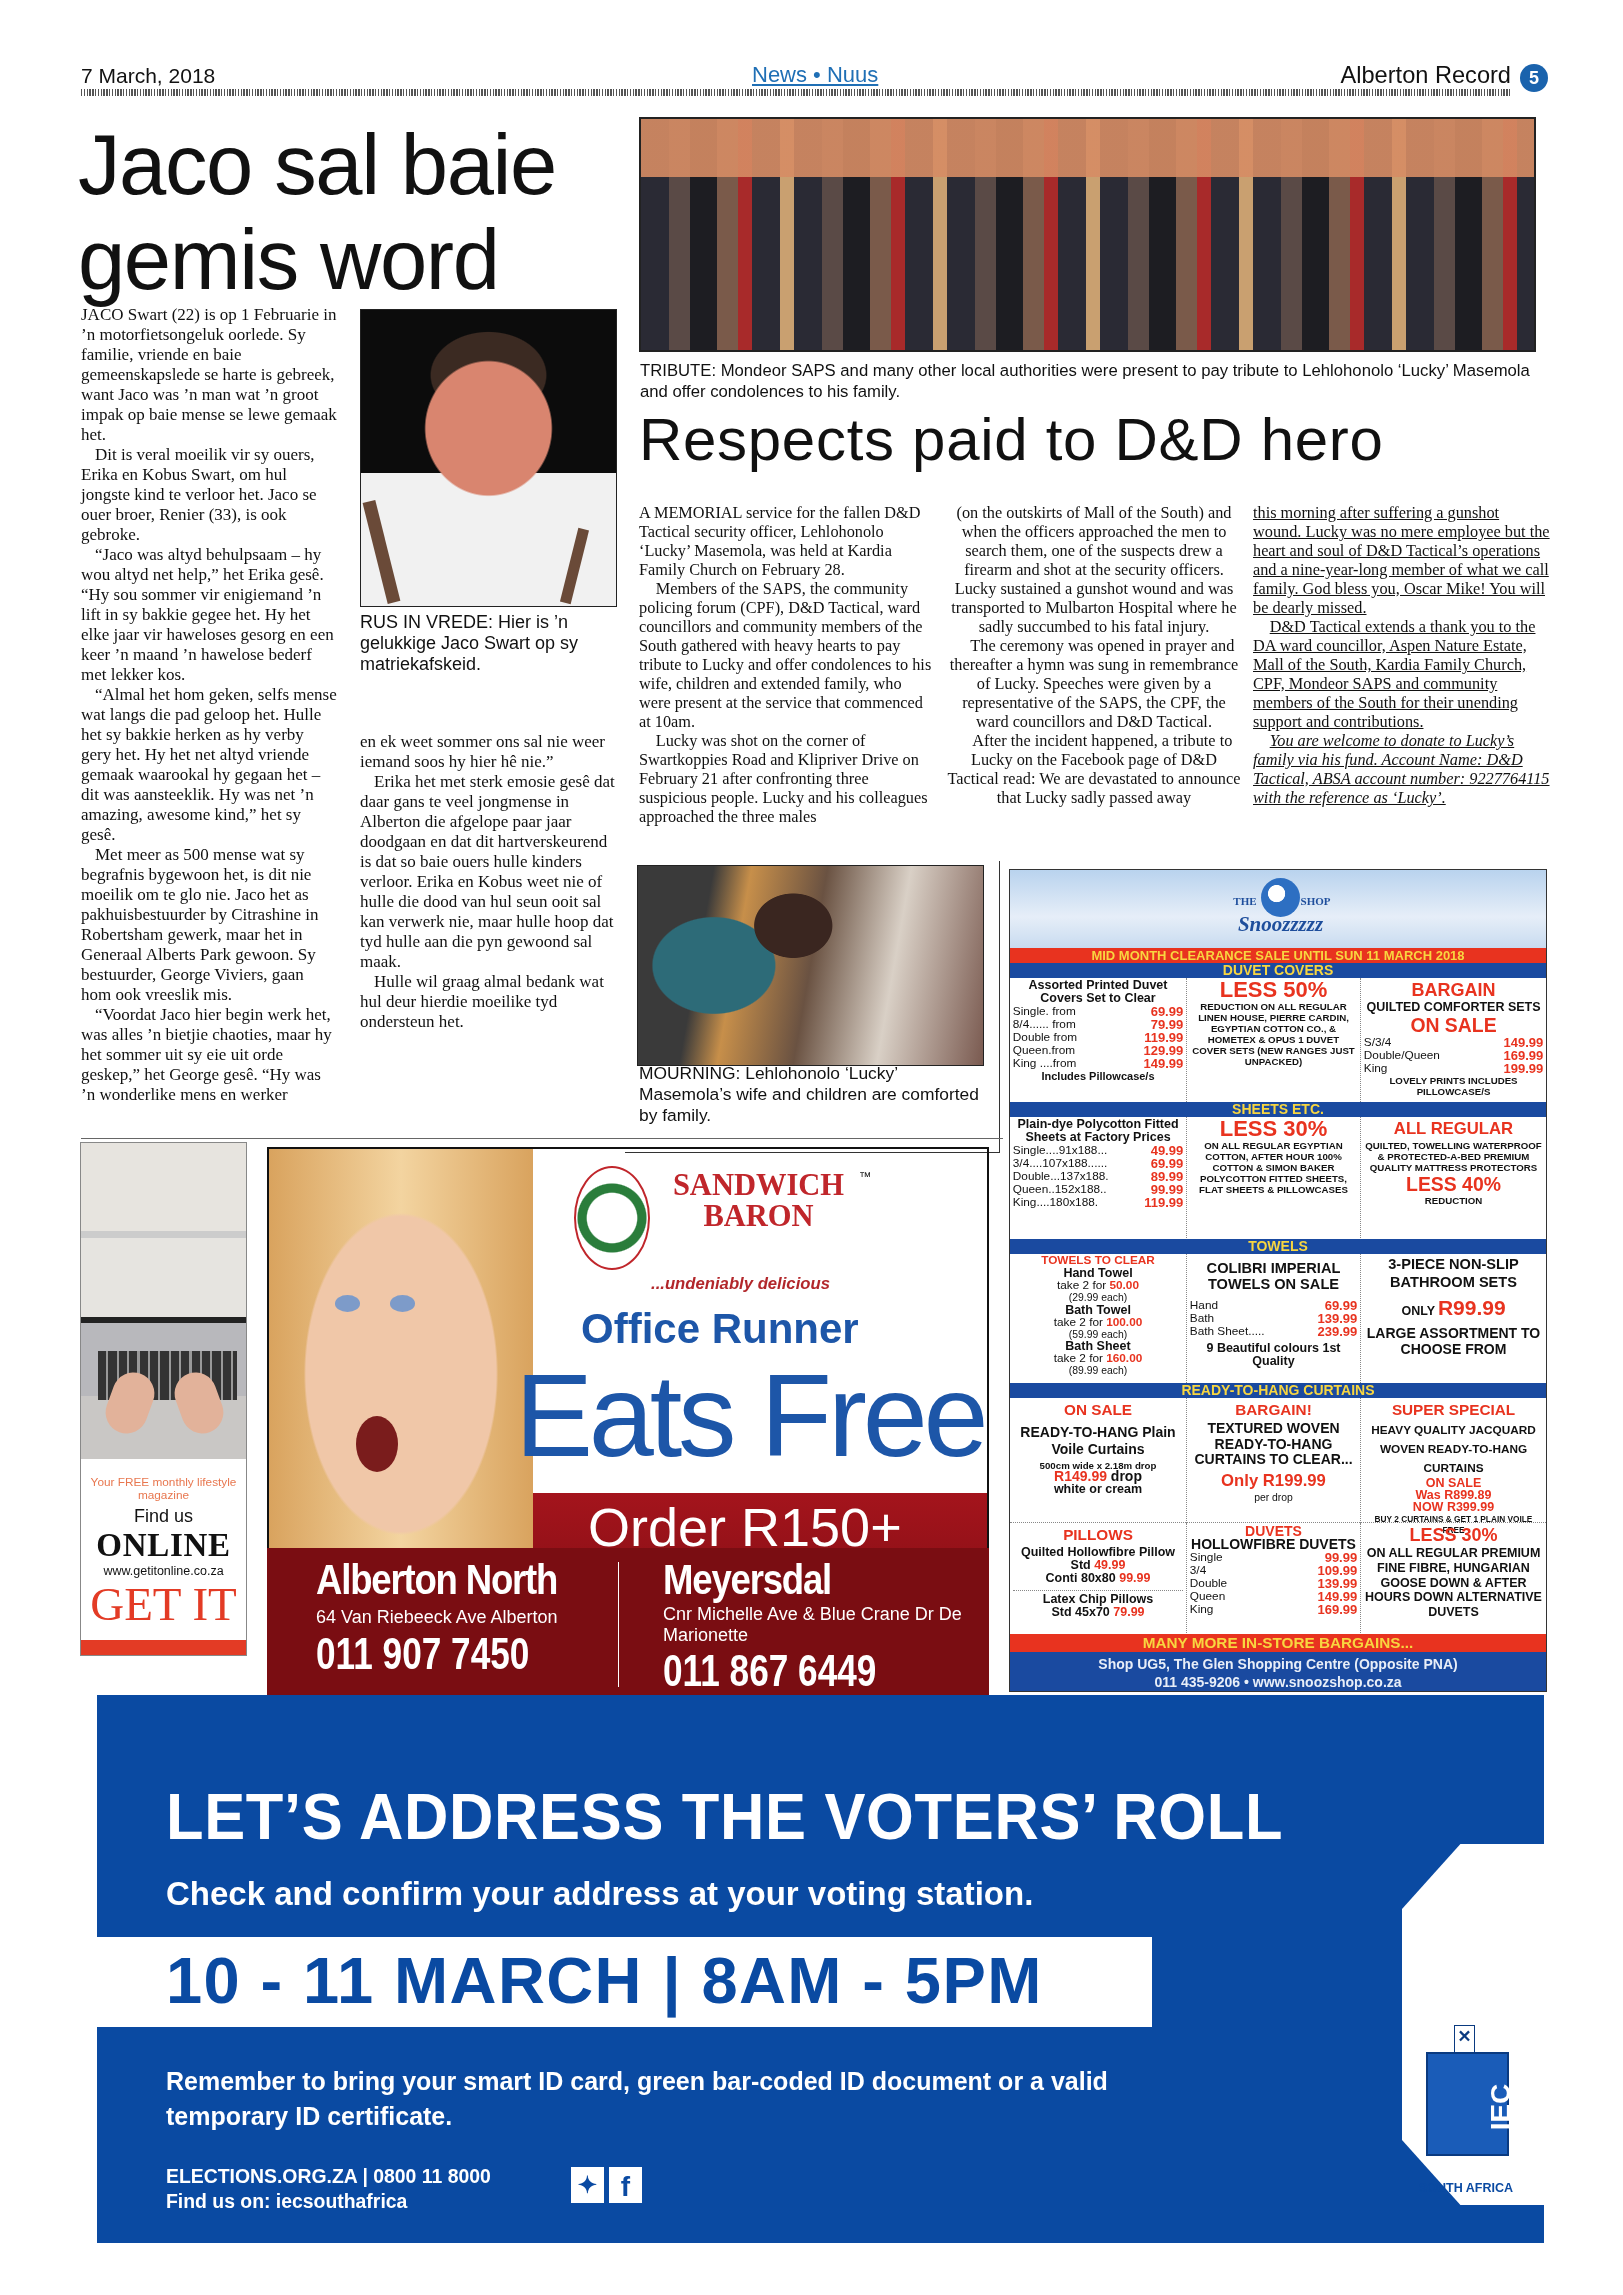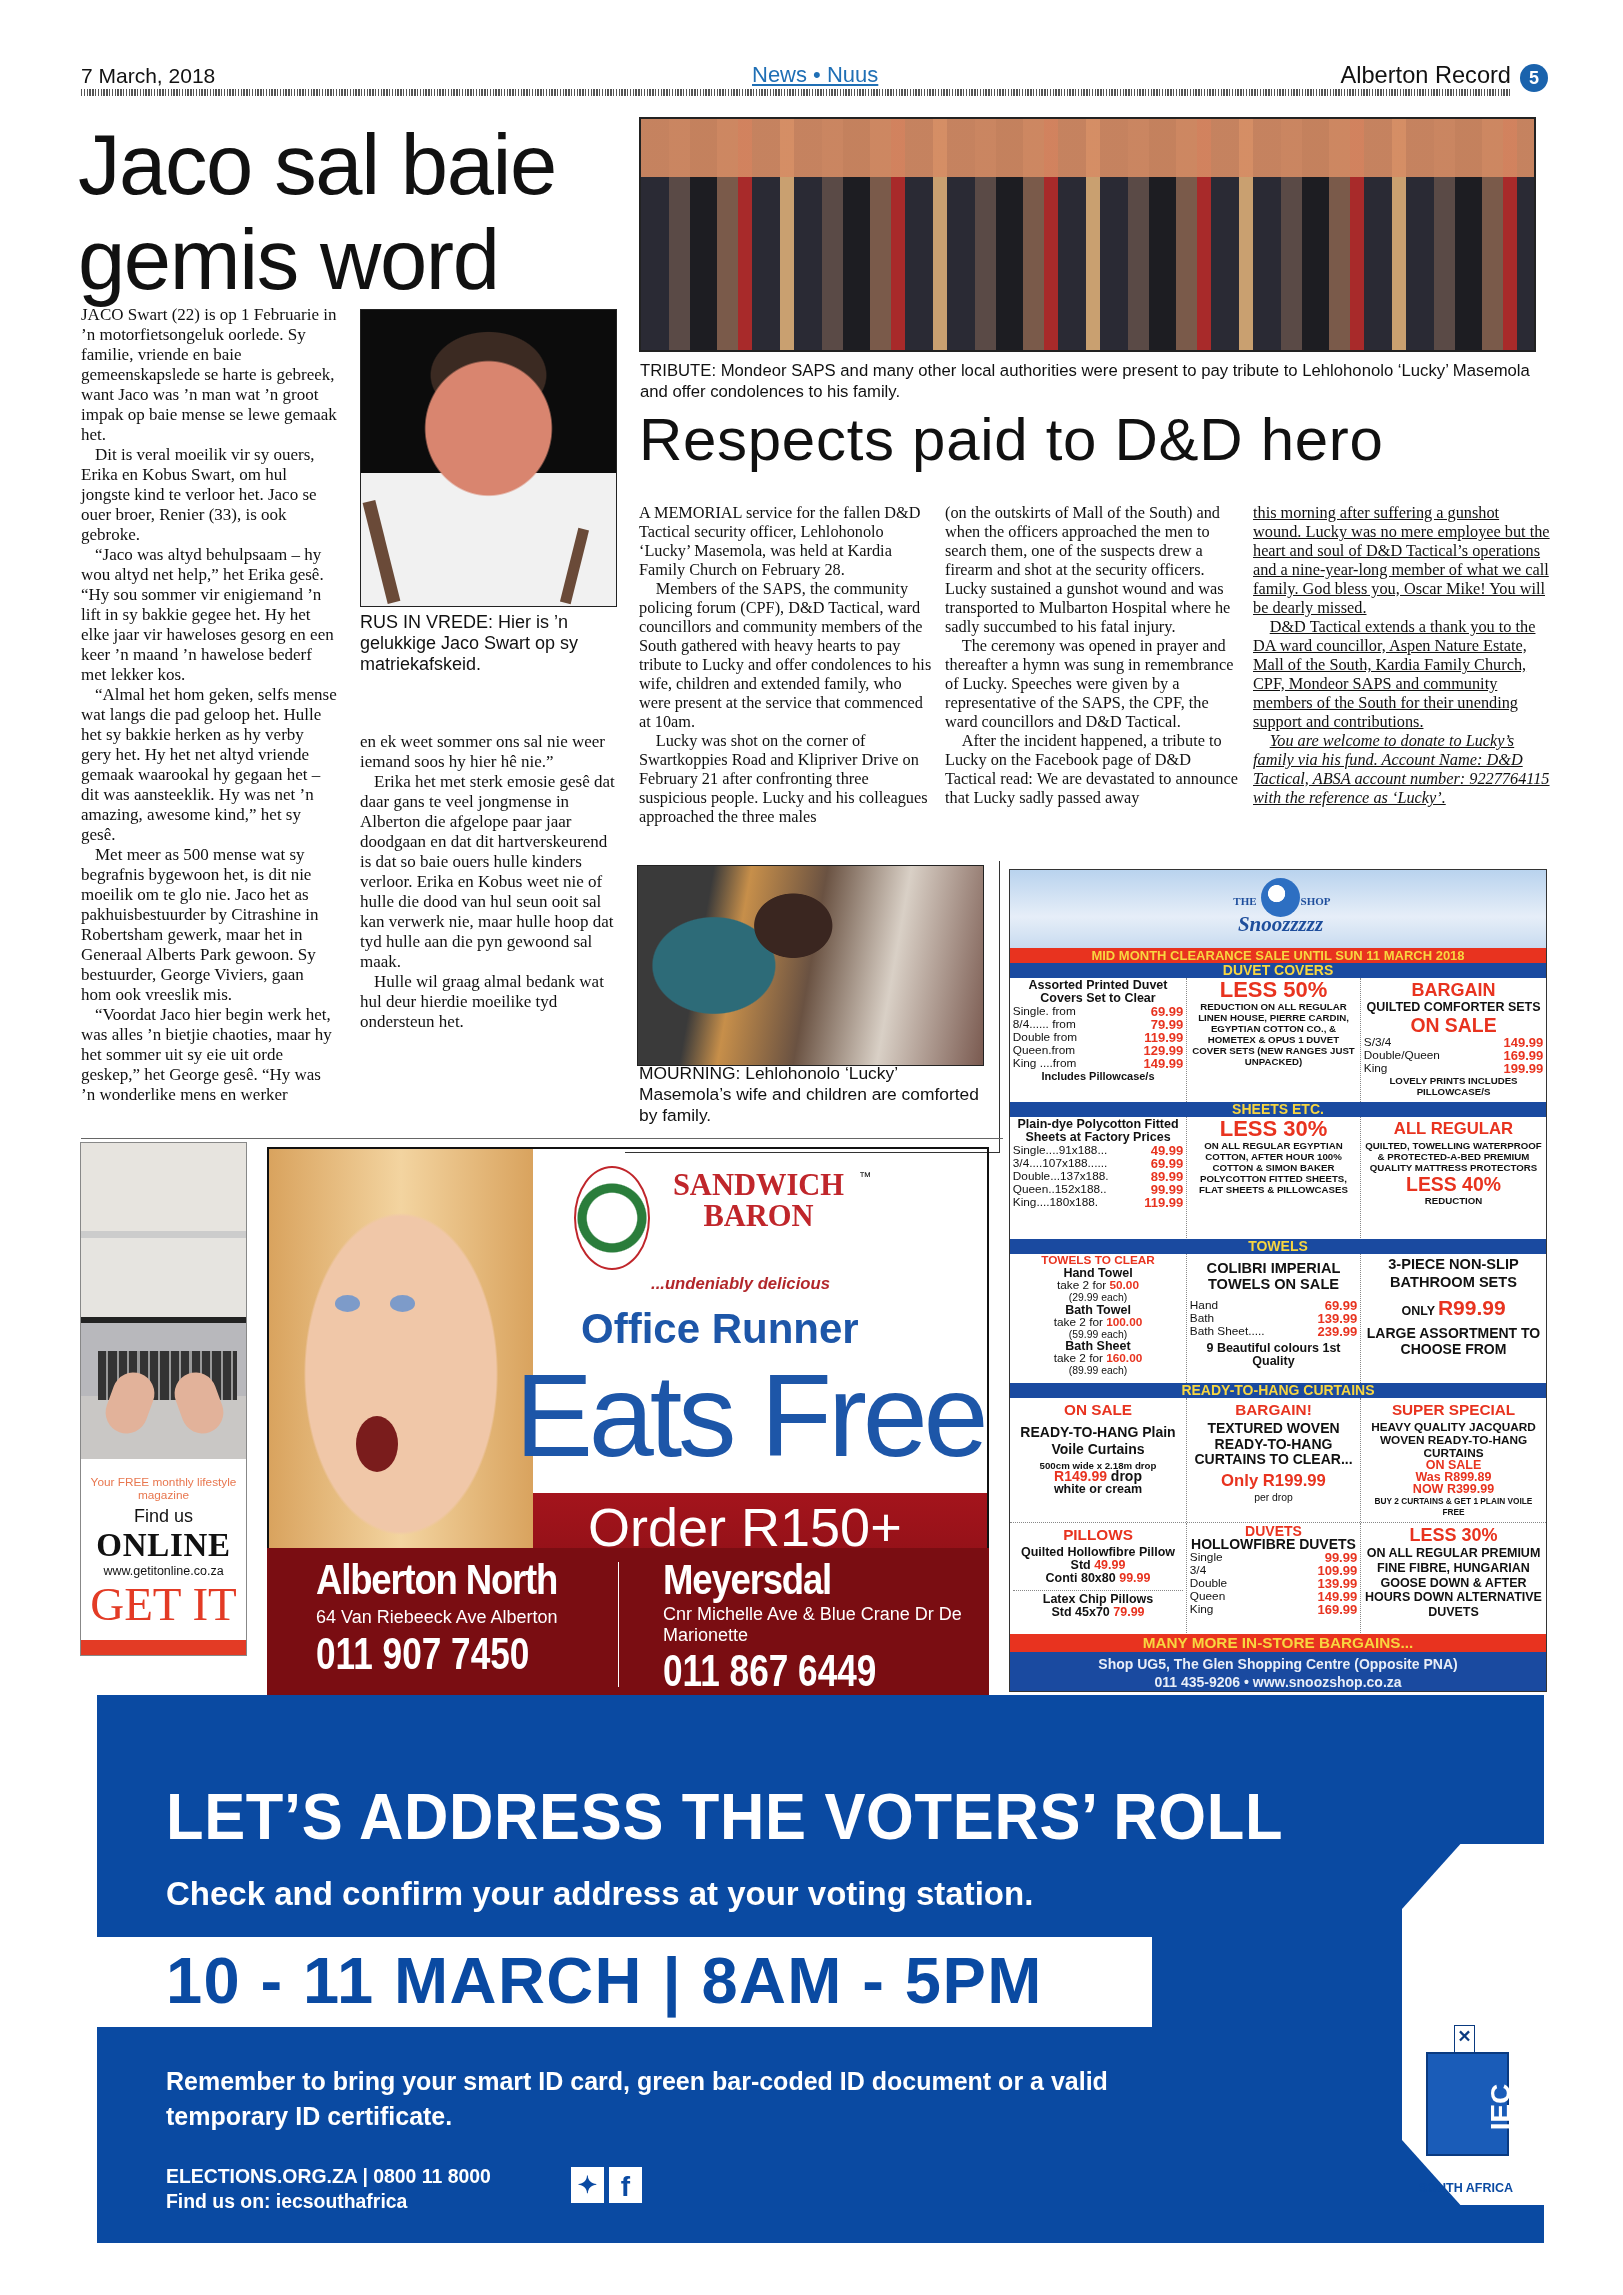--- a/index.html
+++ b/index.html
@@ -29,21 +29,21 @@
 
 #tribute-photo{left:639px;top:117px;width:897px;height:235px;border:2.1px solid #222;background:
  linear-gradient(180deg,rgba(214,140,100,.9) 0 25%,transparent 25%),
  repeating-linear-gradient(90deg,#2a2a34 0 28px,#5a4a46 28px 49px,#1d1d22 49px 76px,#7a5a4a 76px 97px,#a82a2a 97px 111px,#2a2a34 111px 139px,#c9a070 139px 153px);}
 #tribute-caption{left:640px;top:360px;width:895px;font:16.7px/21px "Liberation Sans",sans-serif;}
 #h2{left:639px;top:410px;font:400 60px/1 "Liberation Sans",sans-serif;letter-spacing:0.7px;}
 .rcol{font-family:"Liberation Serif",serif;font-size:16.3px;line-height:19px;}
 .rcol p{text-indent:16.7px;}
 .rcol p.first{text-indent:0;}
 #resp-col1{left:639px;top:503px;width:298px;}
-#resp-col2{left:945px;top:503px;width:298px;}
+#resp-col2{left:945px;top:503px;width:298px;text-align:center;}
 #resp-col3{left:1253px;top:503px;width:298px;text-decoration:underline;}
 
 #mourn-box{left:625px;top:861px;width:375px;height:292px;border-right:1.4px solid #333;border-bottom:1.4px solid #333;}
 #mourn-photo{left:637px;top:865px;width:347px;height:201px;border:1.4px solid #222;background:
  radial-gradient(ellipse 14% 20% at 45% 30%,#3a2620 0 80%,transparent 82%),
  radial-gradient(ellipse 22% 30% at 22% 50%,#2d6b78 0 80%,transparent 82%),
  linear-gradient(100deg,#3a3a3a 0 20%,#c78f4a 30%,#6a5242 50%,#d9d0c6 72%,#7a5a50 100%);}
 #mourn-caption{left:639px;top:1063px;width:347px;font:17.4px/21px "Liberation Sans",sans-serif;}
 
 #divider{left:81px;top:1138px;width:922px;height:1.4px;background:#666;}
@@ -311,21 +311,21 @@
       <div class="hd">white or cream</div>
     </div>
     <div class="sz-cell">
       <div class="big" style="font-size:15.3px">BARGAIN!</div>
       <div class="hd" style="font-size:14px;line-height:15.3px">TEXTURED WOVEN READY-TO-HANG CURTAINS TO CLEAR...</div>
       <div class="big" style="font-size:16.7px;margin-top:2.8px">Only R199.99</div>
       <div>per drop</div>
     </div>
     <div class="sz-cell">
       <div class="big" style="font-size:15.3px">SUPER SPECIAL</div>
-      <div class="hd" style="font-size:11.8px;line-height:13px">HEAVY QUALITY JACQUARD WOVEN READY-TO-HANG CURTAINS</div>
+      <div class="hd" style="font-size:11.8px;line-height:19px">HEAVY QUALITY JACQUARD WOVEN READY-TO-HANG CURTAINS</div>
       <div class="red" style="font-size:12.5px">ON SALE</div>
       <div class="red" style="font-size:12.5px">Was R899.89</div>
       <div class="red" style="font-size:12.5px">NOW R399.99</div>
       <div class="cond" style="font-size:8.3px">BUY 2 CURTAINS &amp; GET 1 PLAIN VOILE FREE</div>
     </div>
   </div>
 
   <div class="sz-grid" style="top:652px;height:111px;border-top:0.7px dotted #888;">
     <div class="sz-cell">
       <div class="big" style="font-size:15.3px">PILLOWS</div>

